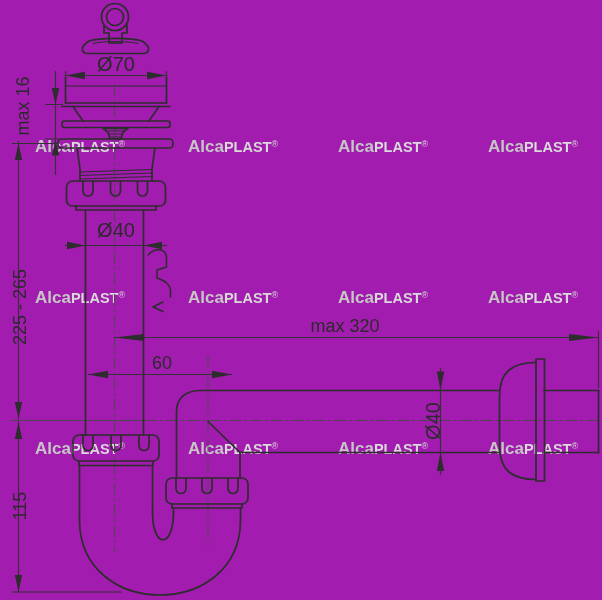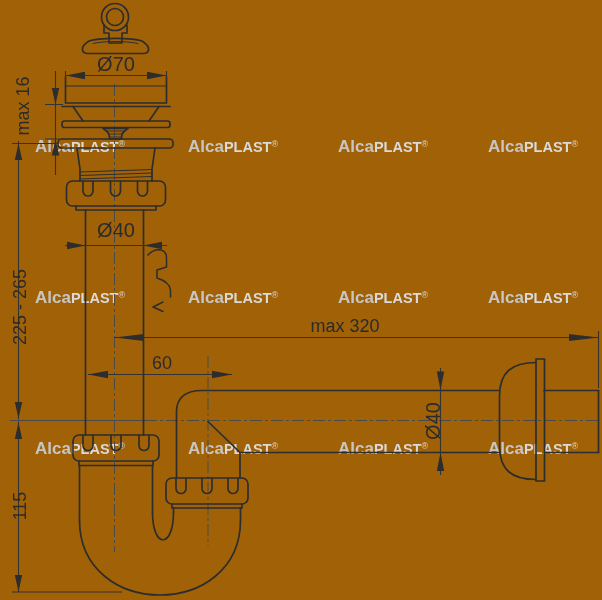--- a/index.html
+++ b/index.html
@@ -1,16 +1,16 @@
 <!DOCTYPE html>
 <html><head>
 <meta charset="utf-8">
 <style>
   html,body{margin:0;padding:0;background:#ffffff;}
-  .stage{position:relative;width:602px;height:600px;background:#a16207;overflow:hidden;
+  .stage{position:relative;width:602px;height:600px;background:#a21caf;overflow:hidden;
          font-family:"Liberation Sans", sans-serif;}
   svg{display:block;}
   text{font-family:"Liberation Sans", sans-serif;fill:#2b2b2b;}
   .dimtxt{font-size:18px;}
   .diatxt{font-size:20px;}
 </style>
 </head>
 <body>
 
 <div class="stage">

